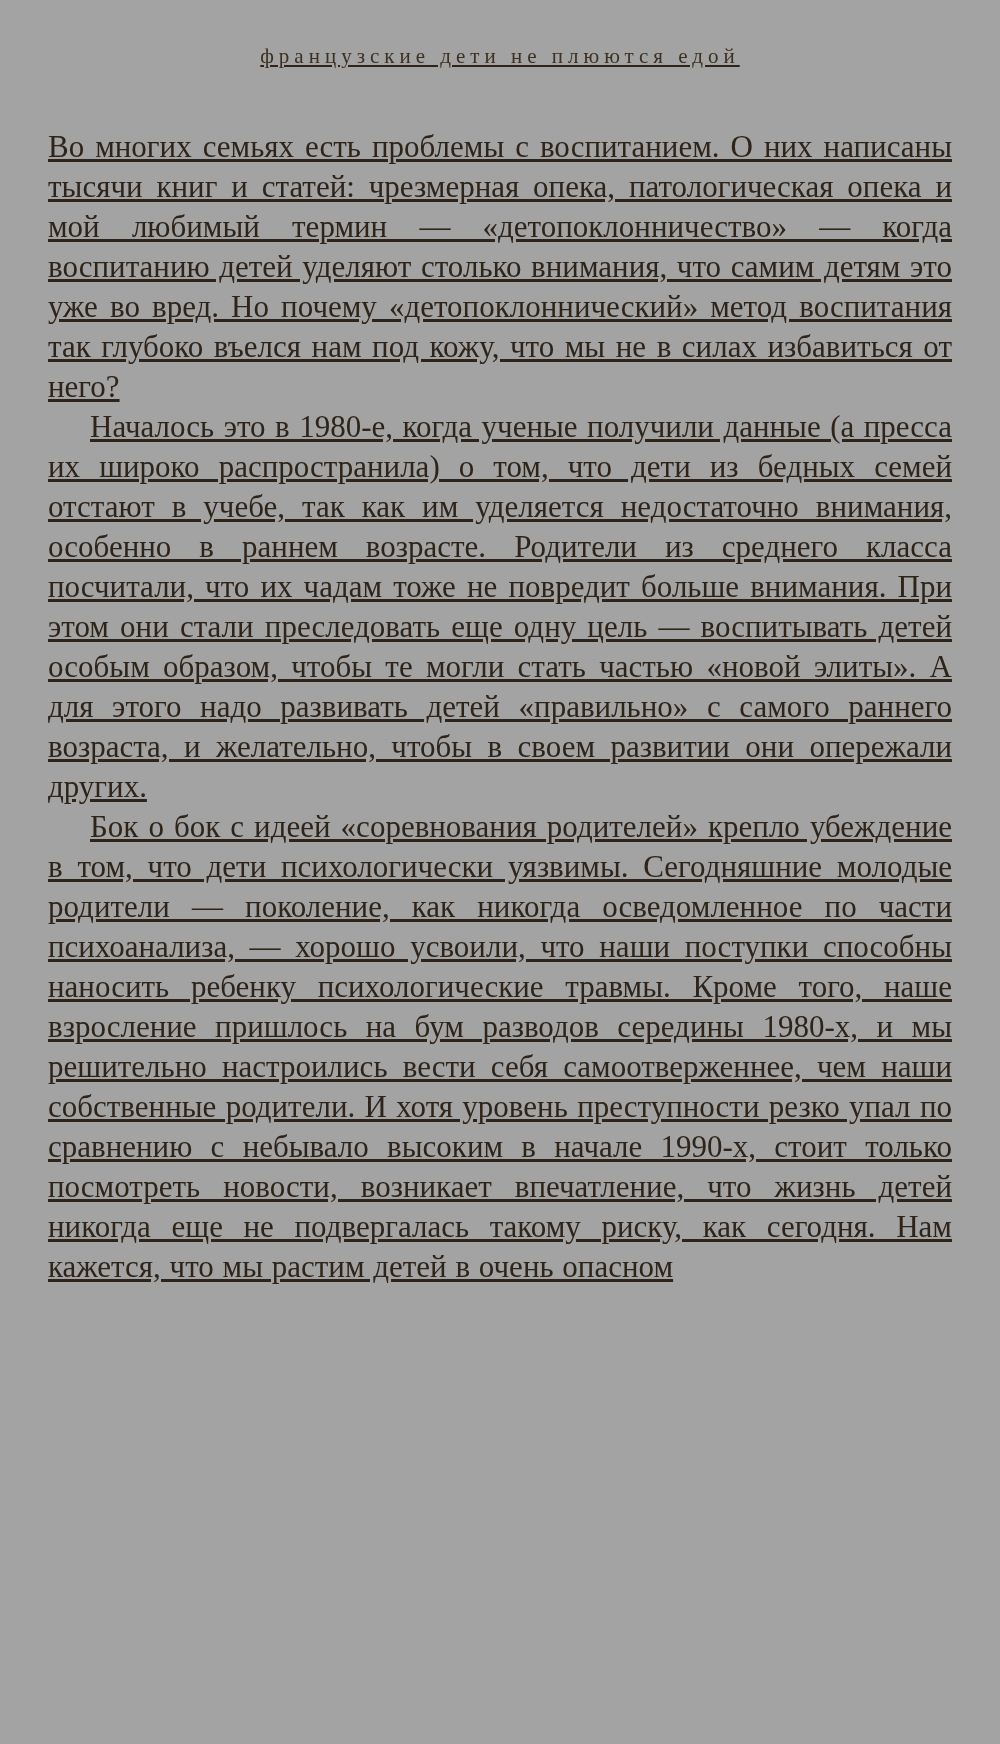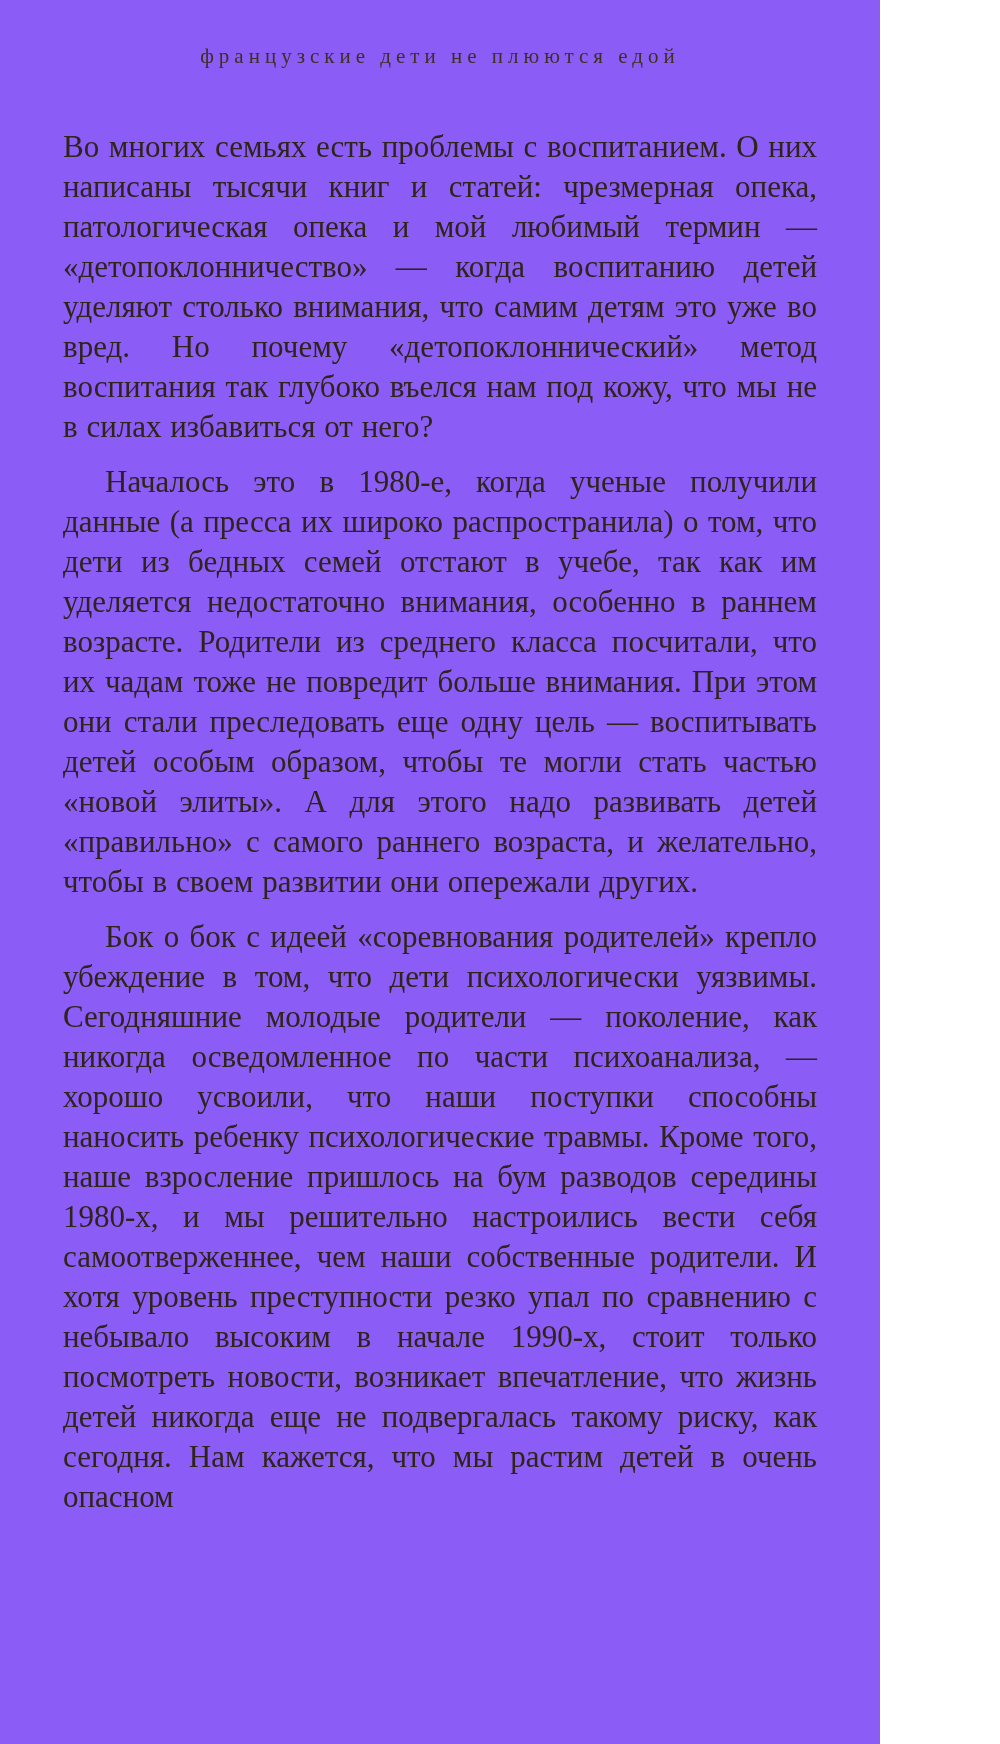--- a/index.html
+++ b/index.html
@@ -9,44 +9,45 @@
     }
     body {
       width: 1000px;
       height: 1744px;
       font-family: "Liberation Serif", "DejaVu Serif", serif;
       color: #2e241a;
       overflow: hidden;
     }
     .page {
       position: relative;
-      width: 880px;
+      width: 1000px;
       height: 1744px;
       box-sizing: border-box;
       padding: 44px 48px 0 48px;
-      background: #8b5cf6;
+      background: #a3a3a3;
+      text-decoration: underline;
     }
     .running-head {
       text-align: center;
       font-size: 21px;
       letter-spacing: 5px;
       color: #3d3022;
       margin-bottom: 58px;
       white-space: nowrap;
     }
     .body-text {
       font-size: 31px;
       line-height: 40px;
       text-align: justify;
       hyphens: auto;
       -webkit-hyphens: auto;
       word-spacing: 1px;
     }
     .body-text p {
-      margin: 15px;
+      margin: 0;
     }
     .body-text p.indent {
       text-indent: 42px;
     }
     .page-number {
       position: absolute;
       left: 0;
       right: 0;
       bottom: 64px;
       text-align: center;

